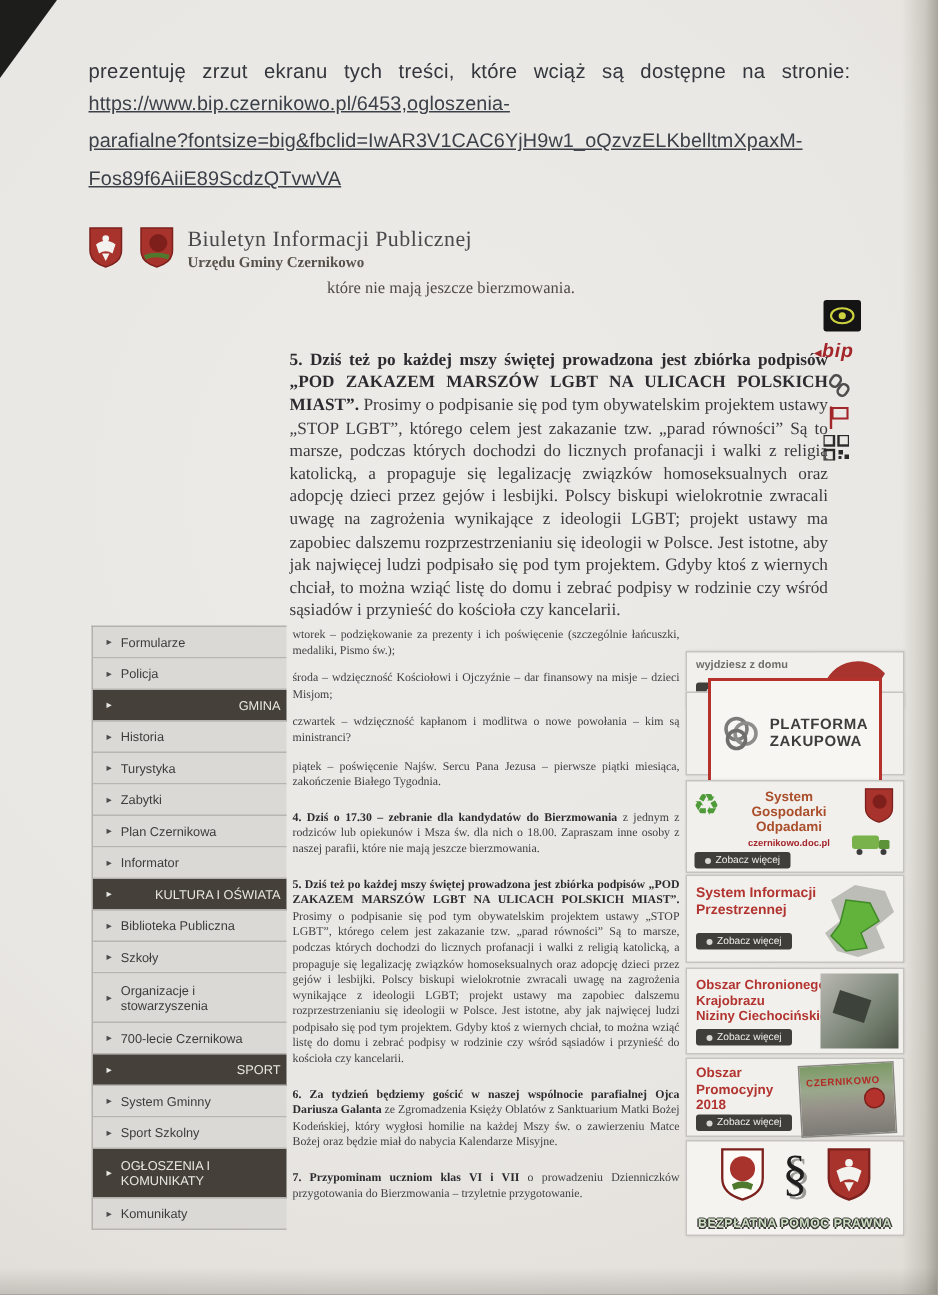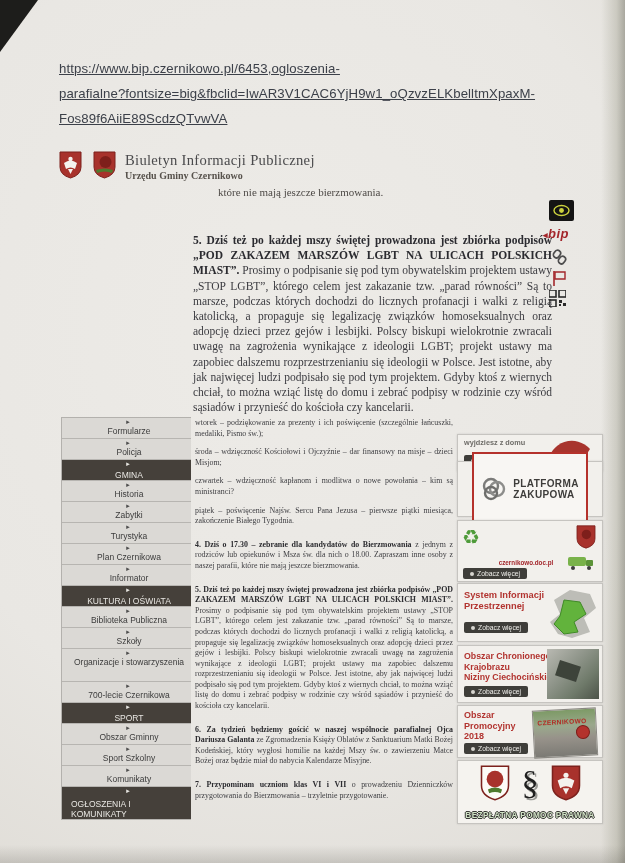--- a/index.html
+++ b/index.html
@@ -43,21 +43,21 @@
   .linkic{left:552px;top:249px;}
   .flagic{left:552px;top:270px;}
   .qric{left:549px;top:290px;}
 
   
   .shot{position:absolute;left:58px;top:411px;width:545px;height:430px;}
 
   
   .sb{position:absolute;left:3px;top:6px;width:129px;border-left:1px solid #b3b1ad;border-top:1px solid #b3b1ad;}
   .sb-item{display:flex;align-items:center;height:20px;background:#dbd9d5;border-bottom:1px solid #b7b5b1;
-    padding-left:9px;font-size:8.5px;color:#3b3b3b;cursor:pointer;flex-direction:column;}
+    padding-left:9px;font-size:8.5px;color:#3b3b3b;cursor:pointer;}
   .sb-item .blt{font-size:7px;color:#4c4c4c;margin-right:6px;}
   .sb-item.two{height:32px;}
   .sb-item.two .lbl{line-height:10px;}
   .sb-item.cat{background:#45403a;color:#e9e7e3;justify-content:space-between;}
   .sb-item.cat .blt{color:#e9e7e3;}
   .sb-item .lbl{padding-right:4px;}
 
   
   .mid{position:absolute;left:137px;top:7px;width:258px;font-family:"Liberation Serif",serif;
     font-size:7.9px;line-height:10.6px;text-align:justify;color:#3e3e42;}
@@ -117,20 +117,21 @@
   .pp-cap{position:absolute;left:0;bottom:3px;width:100%;text-align:center;font-size:8.2px;font-weight:bold;
     color:#cfe0c4;letter-spacing:.4px;
     text-shadow:-1px 0 #3b3b38,1px 0 #3b3b38,0 -1px #3b3b38,0 1px #3b3b38;}
 </style>
 </head>
 <body>
 
 <div class="photo">
   <div class="corner-tl"></div>
 
+  <div class="intro">prezentuję zrzut ekranu tych treści, które wciąż są dostępne na stronie:</div>
 
   <div class="urlblock">
     <a href="#">https://www.bip.czernikowo.pl/6453,ogloszenia-</a>
     <a href="#">parafialne?fontsize=big&amp;fbclid=IwAR3V1CAC6YjH9w1_oQzvzELKbelltmXpaxM-</a>
     <a href="#">Fos89f6AiiE89ScdzQTvwVA</a>
   </div>
 
   <svg class="shield" style="left:59px;top:151px" viewBox="0 0 23 28">
     <path d="M1 1 H22 V16 Q22 24 11.5 27 Q1 24 1 16 Z" fill="#a8322c" stroke="#7c211d" stroke-width="1"></path>
     <circle cx="11.5" cy="8" r="2.2" fill="#f4f2ee"></circle>
@@ -195,28 +196,28 @@
       <div class="sb-item cat">
           <span class="blt">▸</span>
           <span class="lbl">GMINA</span>
         </div>
       <div class="sb-item">
           <span class="blt">▸</span>
           <span class="lbl">Historia</span>
         </div>
       <div class="sb-item">
           <span class="blt">▸</span>
+          <span class="lbl">Turystyka</span>
+        </div>
+      <div class="sb-item">
+          <span class="blt">▸</span>
           <span class="lbl">Zabytki</span>
         </div>
       <div class="sb-item">
           <span class="blt">▸</span>
-          <span class="lbl">Turystyka</span>
-        </div>
-      <div class="sb-item">
-          <span class="blt">▸</span>
           <span class="lbl">Plan Czernikowa</span>
         </div>
       <div class="sb-item">
           <span class="blt">▸</span>
           <span class="lbl">Informator</span>
         </div>
       <div class="sb-item cat">
           <span class="blt">▸</span>
           <span class="lbl">KULTURA I OŚWIATA</span>
         </div>
@@ -235,33 +236,33 @@
       <div class="sb-item">
           <span class="blt">▸</span>
           <span class="lbl">700-lecie Czernikowa</span>
         </div>
       <div class="sb-item cat">
           <span class="blt">▸</span>
           <span class="lbl">SPORT</span>
         </div>
       <div class="sb-item">
           <span class="blt">▸</span>
-          <span class="lbl">Obszar Gminny</span>
+          <span class="lbl">System Gminny</span>
         </div>
       <div class="sb-item">
           <span class="blt">▸</span>
           <span class="lbl">Sport Szkolny</span>
         </div>
+      <div class="sb-item cat two">
+          <span class="blt">▸</span>
+          <span class="lbl">OGŁOSZENIA I KOMUNIKATY</span>
+        </div>
       <div class="sb-item">
           <span class="blt">▸</span>
           <span class="lbl">Komunikaty</span>
-        </div>
-      <div class="sb-item cat two">
-          <span class="blt">▸</span>
-          <span class="lbl">OGŁOSZENIA I KOMUNIKATY</span>
         </div>
     </div>
 
     <div class="mid">
       <p>wtorek – podziękowanie za prezenty i ich poświęcenie (szczególnie łańcuszki, medaliki, Pismo św.);</p>
       <p>środa – wdzięczność Kościołowi i Ojczyźnie – dar finansowy na misje – dzieci Misjom;</p>
       <p>czwartek – wdzięczność kapłanom i modlitwa o nowe powołania – kim są ministranci?</p>
       <p class="gap">piątek – poświęcenie Najśw. Sercu Pana Jezusa – pierwsze piątki miesiąca, zakończenie Białego Tygodnia.</p>
       <p class="gap"><b>4. Dziś o 17.30 – zebranie dla kandydatów do Bierzmowania</b><span> z jednym z rodziców lub opiekunów i Msza św. dla nich o 18.00. Zapraszam inne osoby z naszej parafii, które nie mają jeszcze bierzmowania.</span></p>
       <p class="gap"><b>5. Dziś też po każdej mszy świętej prowadzona jest zbiórka podpisów „POD ZAKAZEM MARSZÓW LGBT NA ULICACH POLSKICH MIAST”.</b><span> Prosimy o podpisanie się pod tym obywatelskim projektem ustawy „STOP LGBT”, którego celem jest zakazanie tzw. „parad równości” Są to marsze, podczas których dochodzi do licznych profanacji i walki z religią katolicką, a propaguje się legalizację związków homoseksualnych oraz adopcję dzieci przez gejów i lesbijki. Polscy biskupi wielokrotnie zwracali uwagę na zagrożenia wynikające z ideologii LGBT; projekt ustawy ma zapobiec dalszemu rozprzestrzenianiu się ideologii w Polsce. Jest istotne, aby jak najwięcej ludzi podpisało się pod tym projektem. Gdyby ktoś z wiernych chciał, to można wziąć listę do domu i zebrać podpisy w rodzinie czy wśród sąsiadów i przynieść do kościoła czy kancelarii.</span></p>
@@ -290,20 +291,21 @@
         </svg>
         <div class="plat-txt">
             <div>PLATFORMA</div>
             <div>ZAKUPOWA</div>
           </div>
       </div>
     </div>
 
     <div class="rc card-odp">
       <div class="odp-rec">♻</div>
+      <div class="odp-title">System Gospodarki Odpadami</div>
       <div class="odp-url">czernikowo.doc.pl</div>
       <svg class="odp-shield" width="20" height="24" viewBox="0 0 23 28">
         <path d="M1 1 H22 V16 Q22 24 11.5 27 Q1 24 1 16 Z" fill="#a8322c" stroke="#7c211d" stroke-width="1"></path>
         <circle cx="12" cy="11" r="5.5" fill="#7e1f1b"></circle>
       </svg>
       <div class="truck">
           <span class="box"></span>
           <span class="cab"></span>
           <span class="w1"></span>
           <span class="w2"></span>

